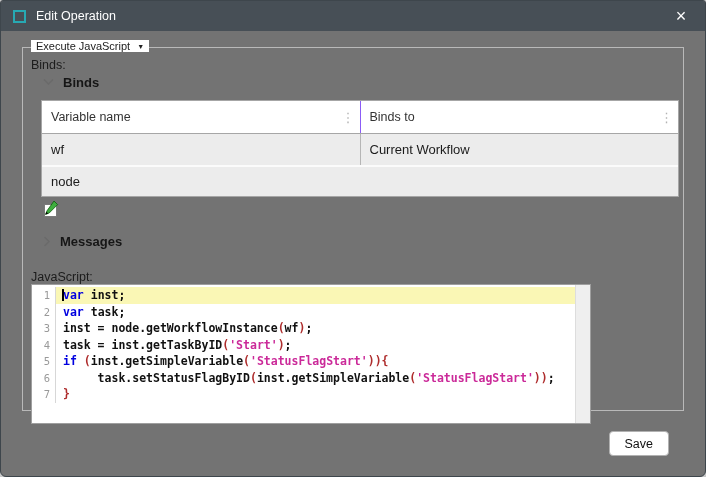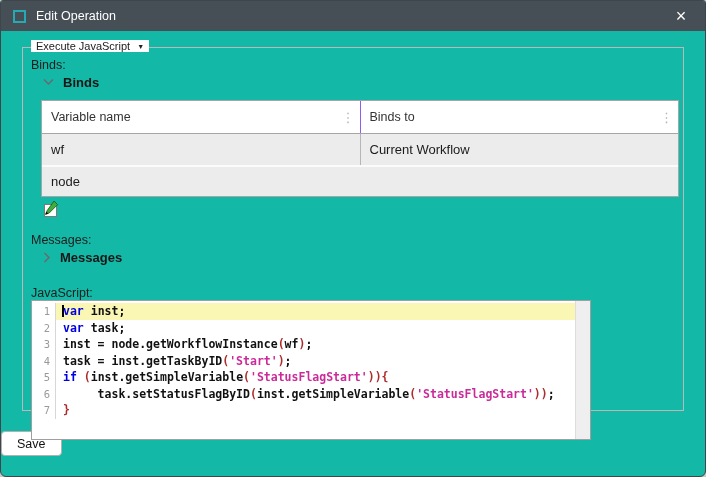--- a/index.html
+++ b/index.html
@@ -1,17 +1,17 @@
 <!DOCTYPE html>
 <html style="--titlebar: #474f56; --accent: #27a9b3; --kw: #0000e0; --str: #cb2a99; --br: #ae2c2c; --plain: #111111; --hl: #faf7b5; --lnum: #999999;"><head>
 <meta charset="utf-8">
 <style>
   * { margin:0; padding:0; box-sizing:border-box; }
   html,body { width:706px; height:477px; background:#c9c9c9; font-family:"Liberation Sans",sans-serif; }
-  .dialog { width:706px; height:477px; background:#14b8a6; border:1px solid #3e464c;
+  .dialog { width:706px; height:477px; background:#737373; border:1px solid #3e464c;
             border-radius:3px 3px 6px 6px; overflow:hidden; }
   .titlebar { height:30px; background:var(--titlebar,#474f56); display:flex; align-items:center;
               padding:0 10px 0 12px; }
   .app-icon { width:13px; height:13px; border:2px solid var(--accent,#27a9b3); flex:none; }
   .title { color:#fff; font-size:12.5px; margin-left:10px; }
   .close-btn { margin-left:auto; color:#fff; font-size:18px; line-height:1; width:28px; height:26px;
                display:flex; align-items:center; justify-content:center; cursor:default; }
   .fieldset { position:relative; margin:16px 21px 0 21px; height:364px;
               border:1px solid #b9b9b9; padding:8px 0 0 8px; }
   .legend { position:absolute; top:-8px; left:8px; background:#fff; padding:0 5px;
@@ -47,21 +47,21 @@
           display:flex; align-items:center; justify-content:flex-end; background:#fff; }
   .lcode { flex:1; padding-left:7px; white-space:pre; position:relative; height:100%;
            display:flex; align-items:center; color:var(--plain,#111); }
   .code-line.hl .lcode { background:var(--hl,#faf7b5); }
   .caret { position:absolute; left:6px; top:2px; width:2px; height:12px; background:#000; }
   .tok-k { color:var(--kw,#0000e0); }
   .tok-s { color:var(--str,#cb2a99); }
   .tok-b { color:var(--br,#ae2c2c); }
   .tok-p { color:var(--plain,#111); }
   .scroll-strip { width:15px; flex:none; background:#efefef; border-left:1px solid #dddddd; }
-  .footer { display:flex; gap:12px; margin:20px 36px 0 0; }
+  .footer { display:flex; justify-content:flex-end; gap:12px; margin:20px 36px 0 0; }
   .btn { height:25px; border:1px solid #b1b1b1; border-radius:4px; background:#fff;
          font-size:12.5px; color:#111; padding:0 15px; font-family:"Liberation Sans",sans-serif; }
 </style>
 </head>
 <body>
 
 <div class="dialog">
 
   <div class="titlebar">
     <span class="app-icon"></span>
@@ -109,21 +109,20 @@
         </div>
         <svg class="edit-icon" viewBox="0 0 18 18">
           <rect x="3.5" y="4.5" width="12" height="12" fill="#ffffff" stroke="#7a7a7a" stroke-width="1"></rect>
           <polygon points="13,1 16.6,4.6 8.2,13 4.6,14.4 6,10.8" fill="#3fae3f" stroke="#0a5a0a" stroke-width="0.8"></polygon>
           <polygon points="4.4,14.6 7.2,13.6 5.4,11.8" fill="#000000"></polygon>
         </svg>
       </div>
     </div>
 
     <div class="block messages-block">
-      <div class="label-col" style="padding-top:2px;">Messages:</div>
       <div class="content-col">
         <div class="section-head">
           <span class="chev">
             <svg width="8" height="11" viewBox="0 0 8 11">
                 <polyline points="1.5,1 6,5.5 1.5,10" fill="none" stroke="#6a6a6a" stroke-width="1.4"></polyline>
               </svg>
           </span>
           <span class="section-title">Messages</span>
         </div>
       </div>

